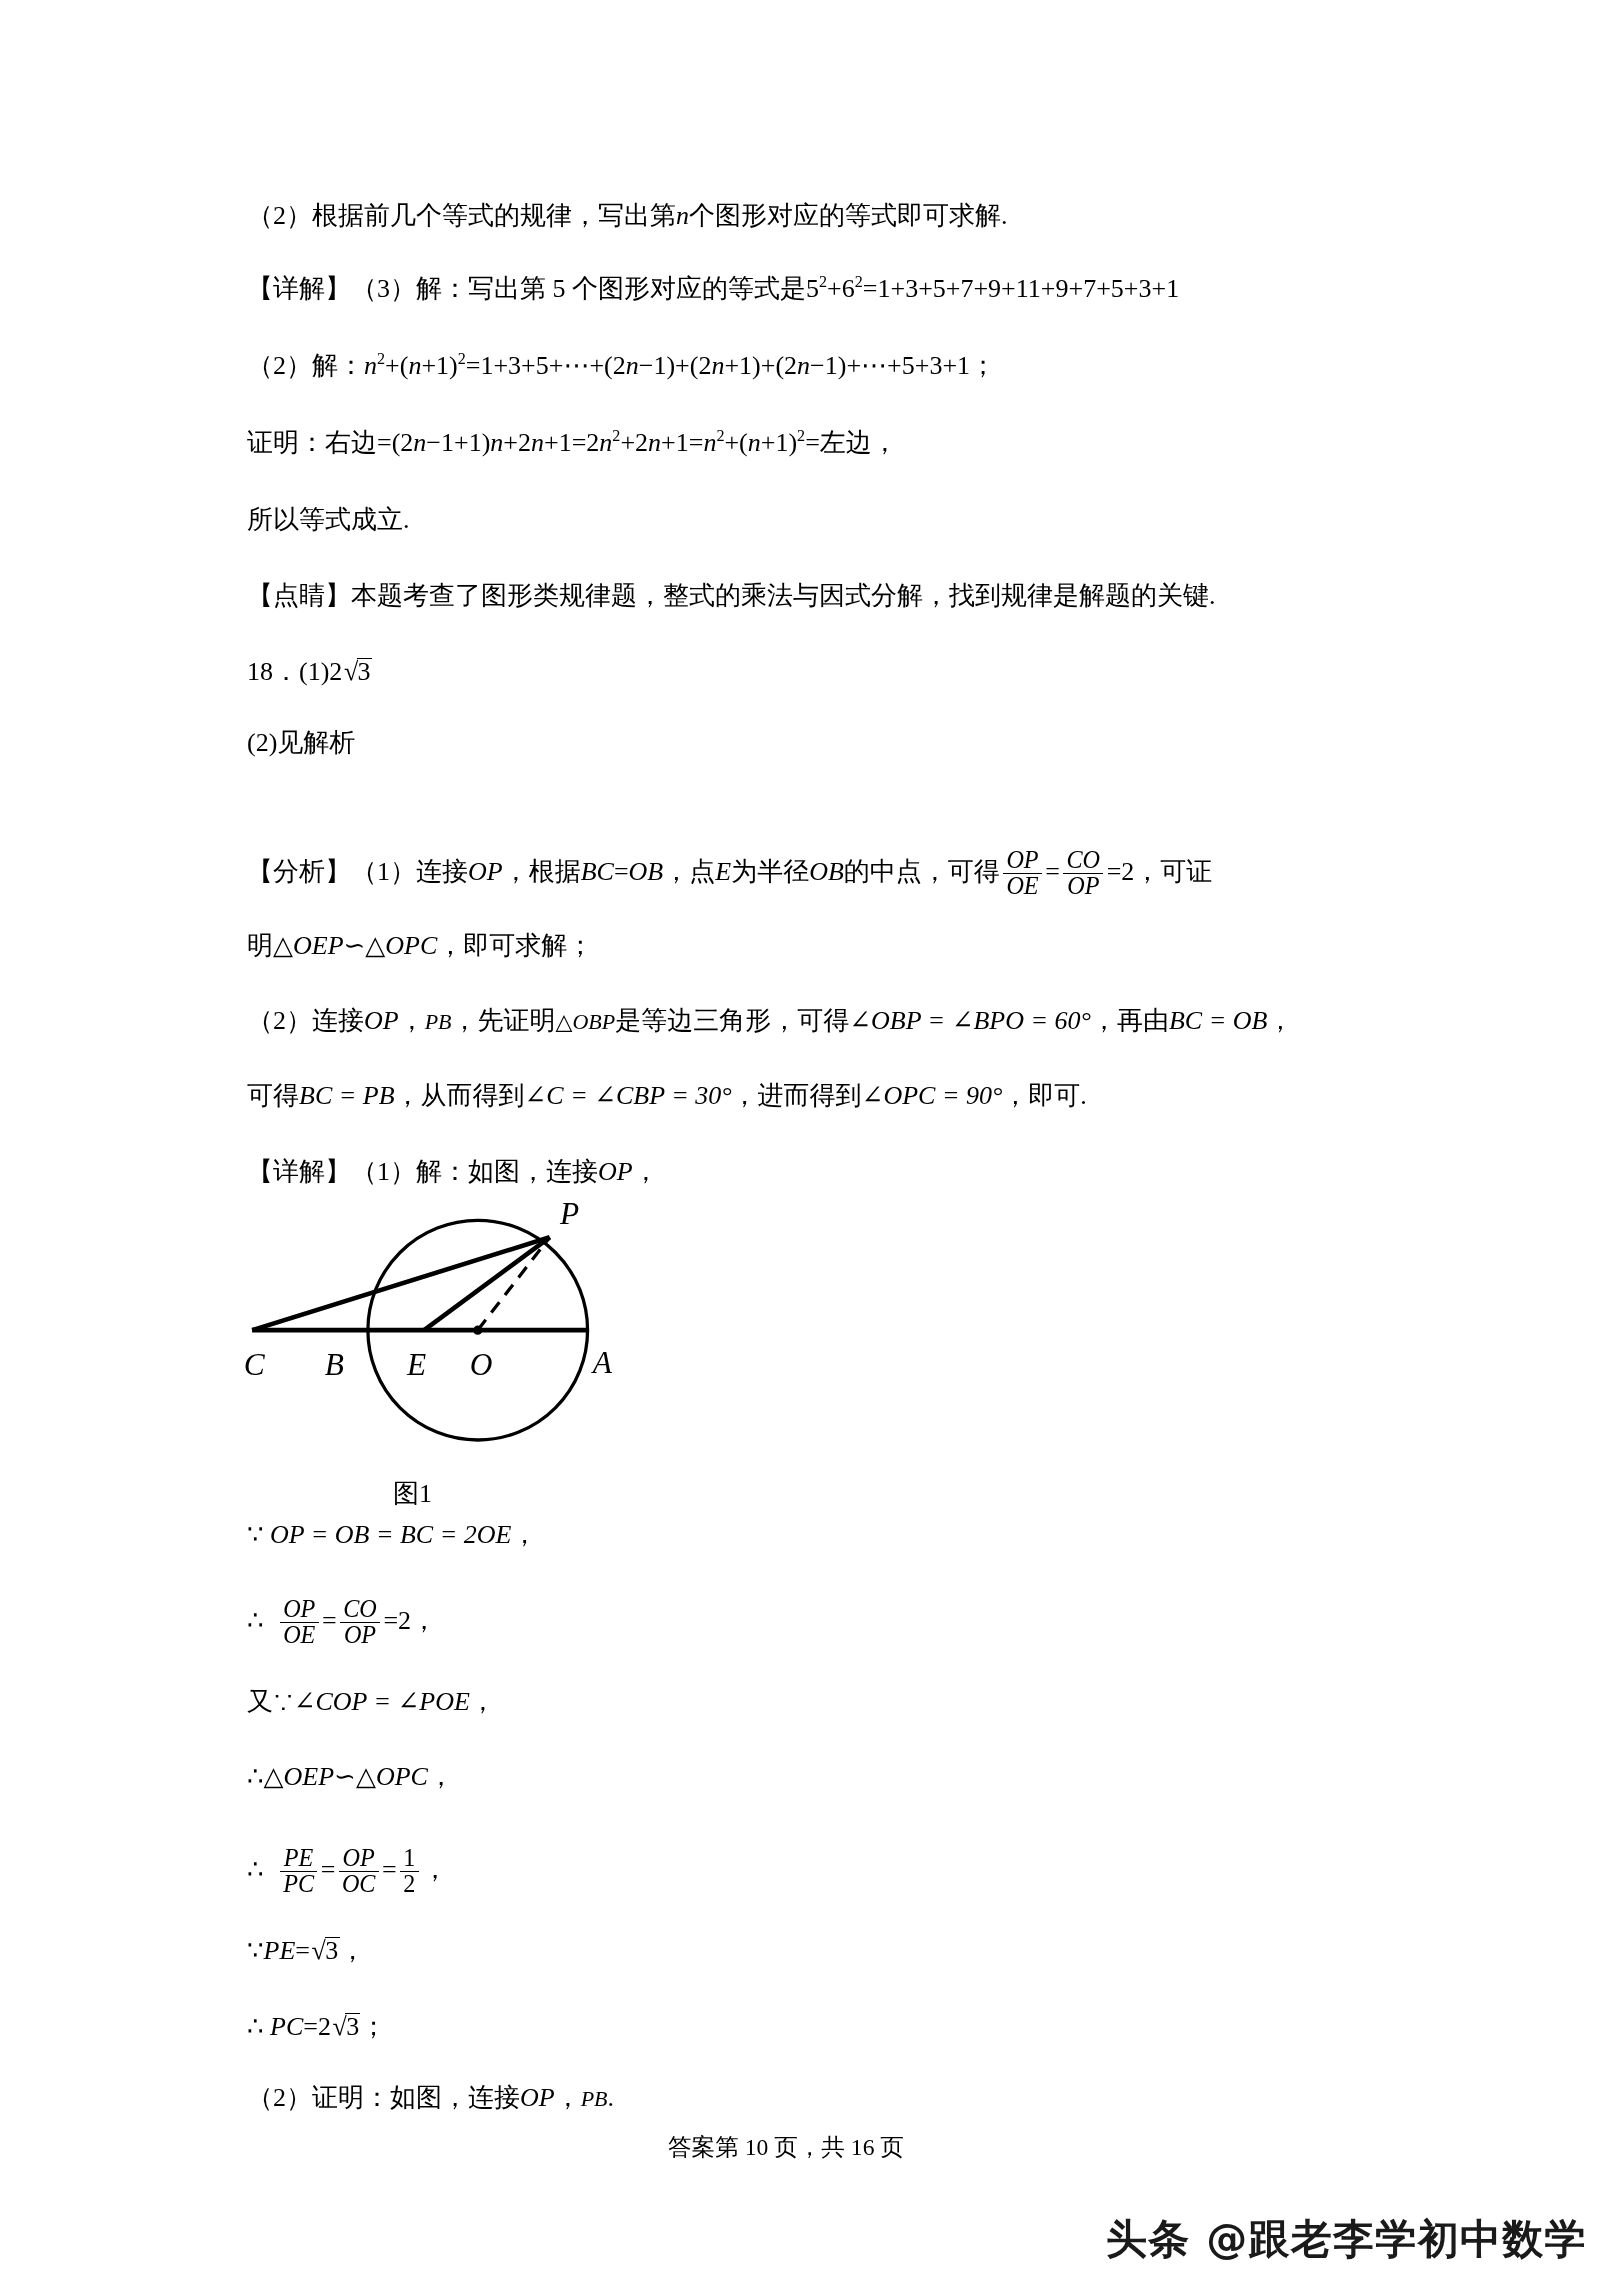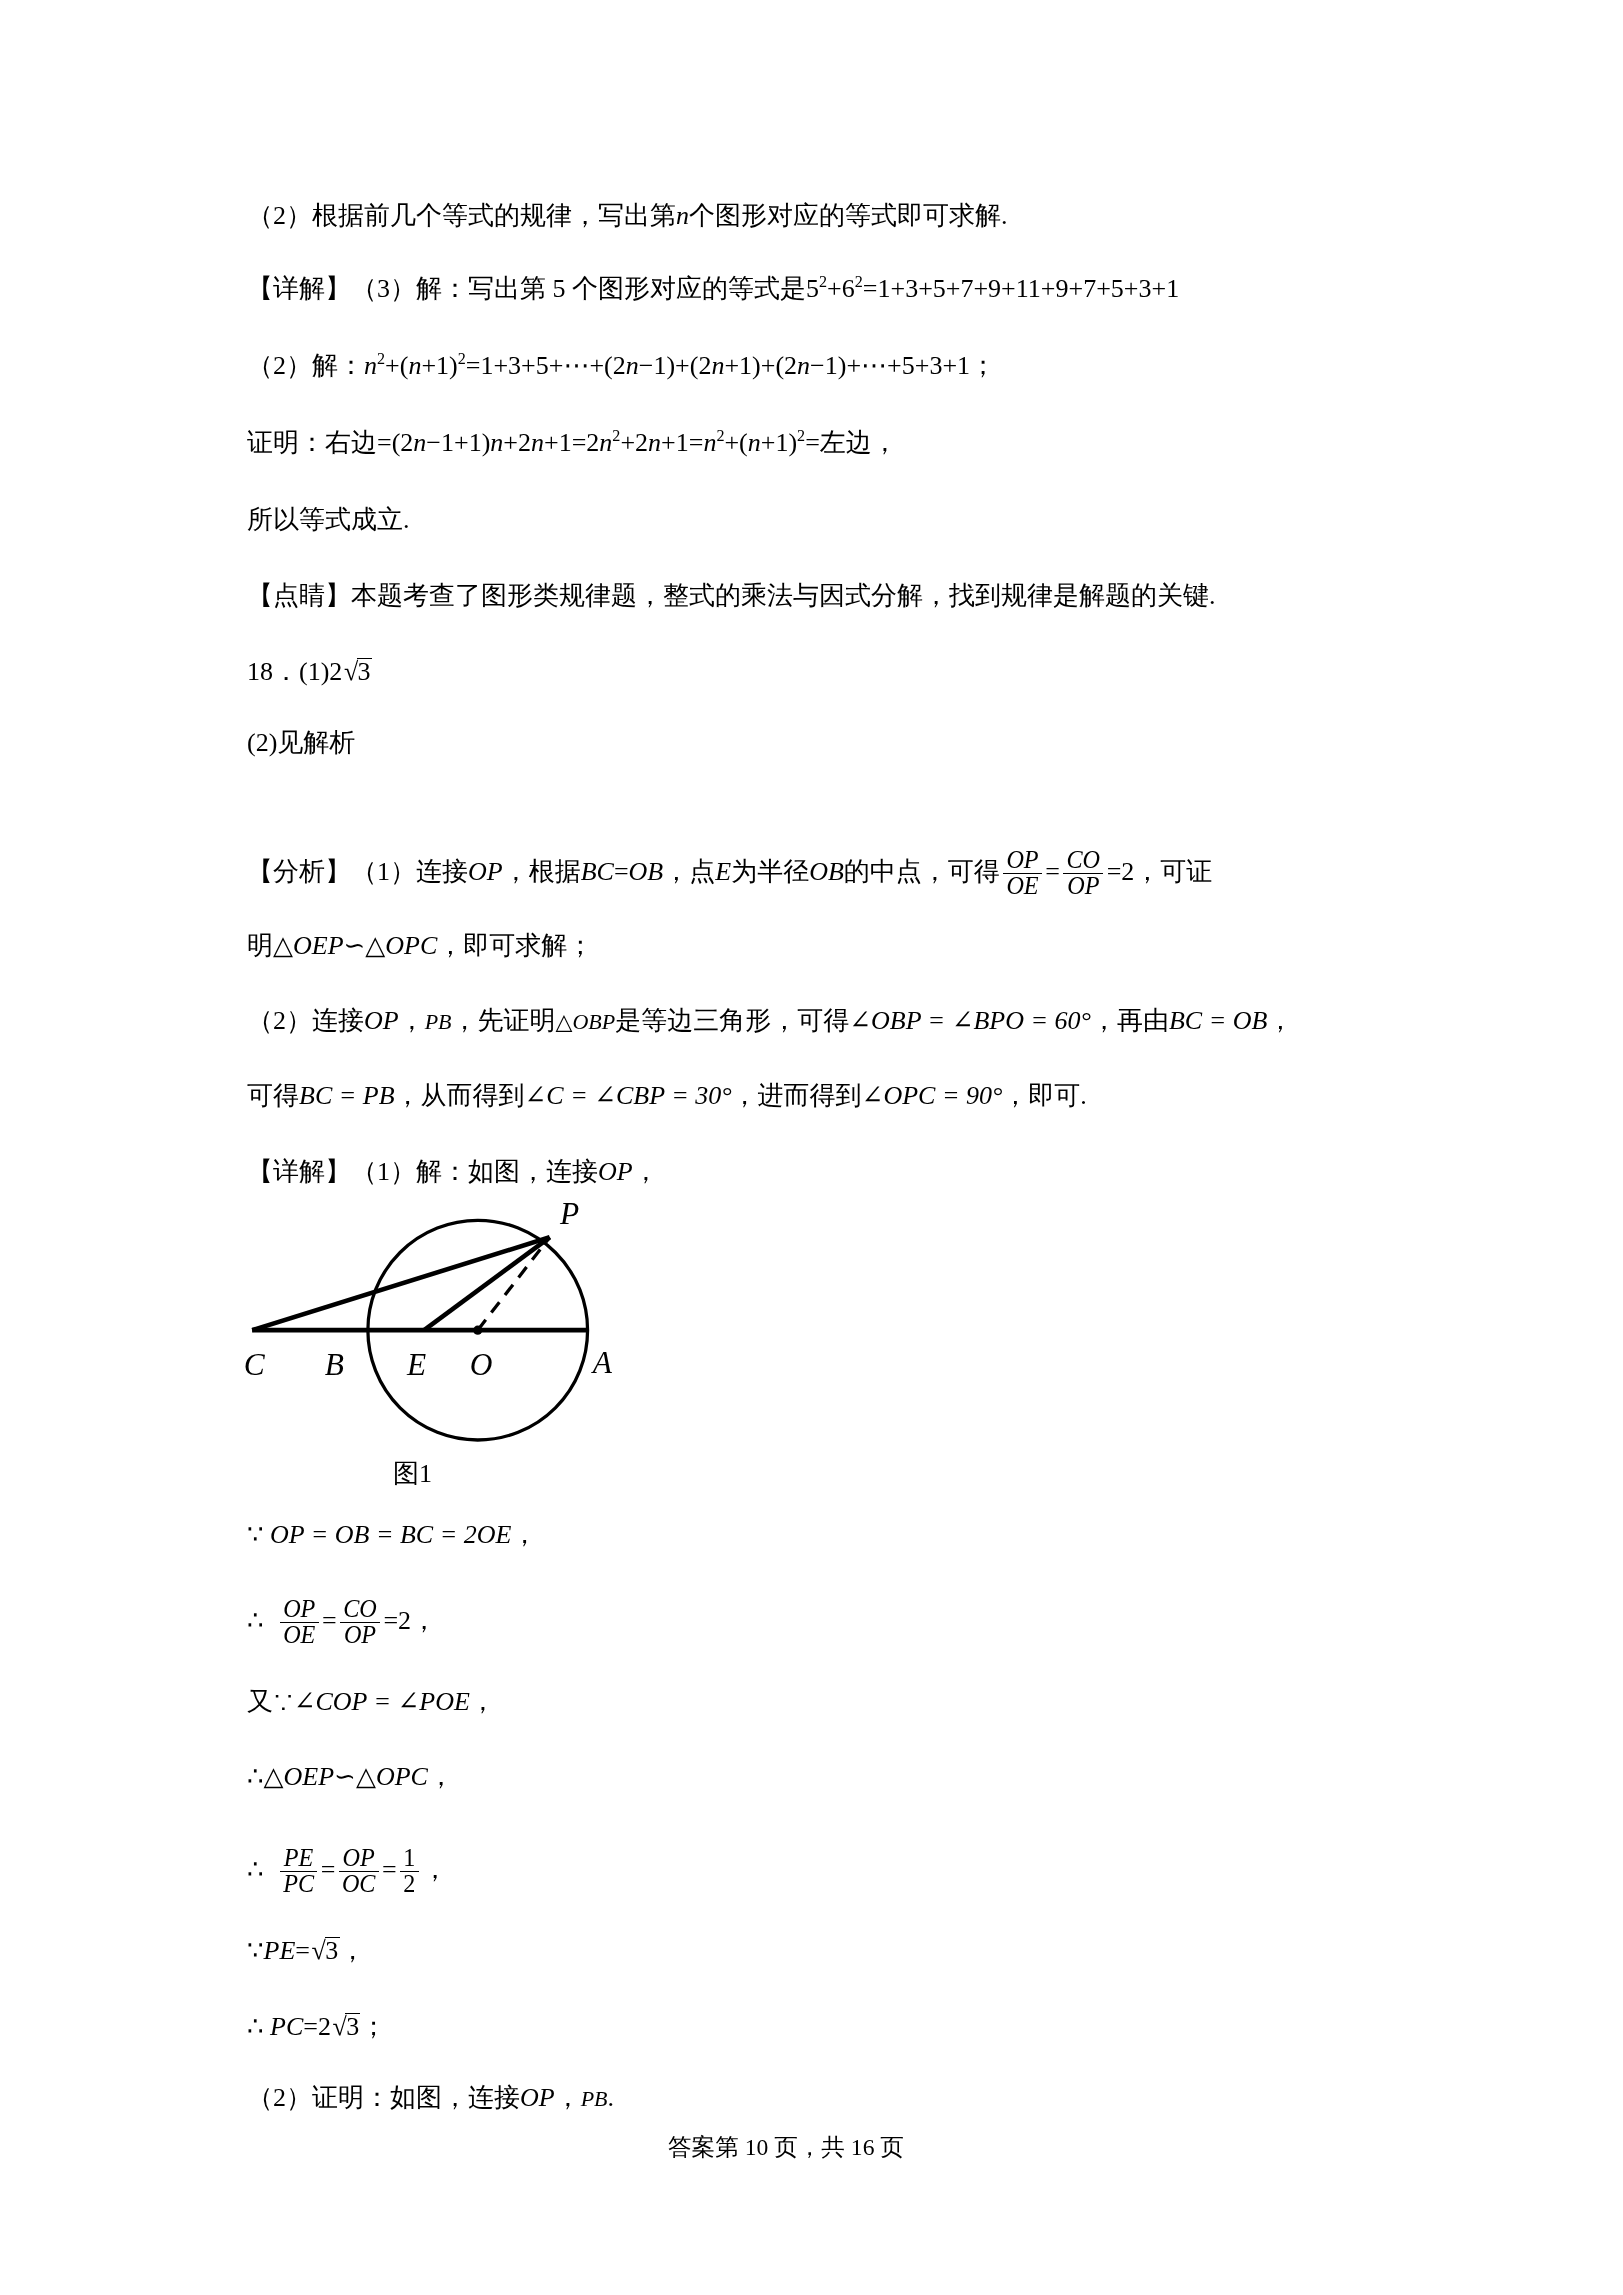--- a/index.html
+++ b/index.html
@@ -68,20 +68,21 @@
 
   
   .figure {
     position:absolute;
     left:0; top:0;
   }
   .figcap {
     position:absolute;
     font-size:26px;
     color:#000;
+    margin-top:20px;
   }
 
   
   .watermark {
     position:absolute;
     font-family:"DejaVu Sans","Liberation Sans",sans-serif;
     font-weight:bold;
     font-size:41px;
     color:#1a1a1a;
     letter-spacing:1.3px;
@@ -206,15 +207,16 @@
     </div>
 
     <div class="line cn" style="top:2085px;">
       <span>（2）证明：如图，连接</span><span class="mi">OP</span><span>，</span><span class="mi sm">PB</span><span>.</span>
     </div>
 
   </div>
 
   <div class="footer" style="left:668px; top:2131px;">答案第 10 页，共 16 页</div>
 
+  <div class="watermark" style="left:1106px; top:2212px;">头条 @跟老李学初中数学</div>
 
 </div>
 
 
 </body></html>

